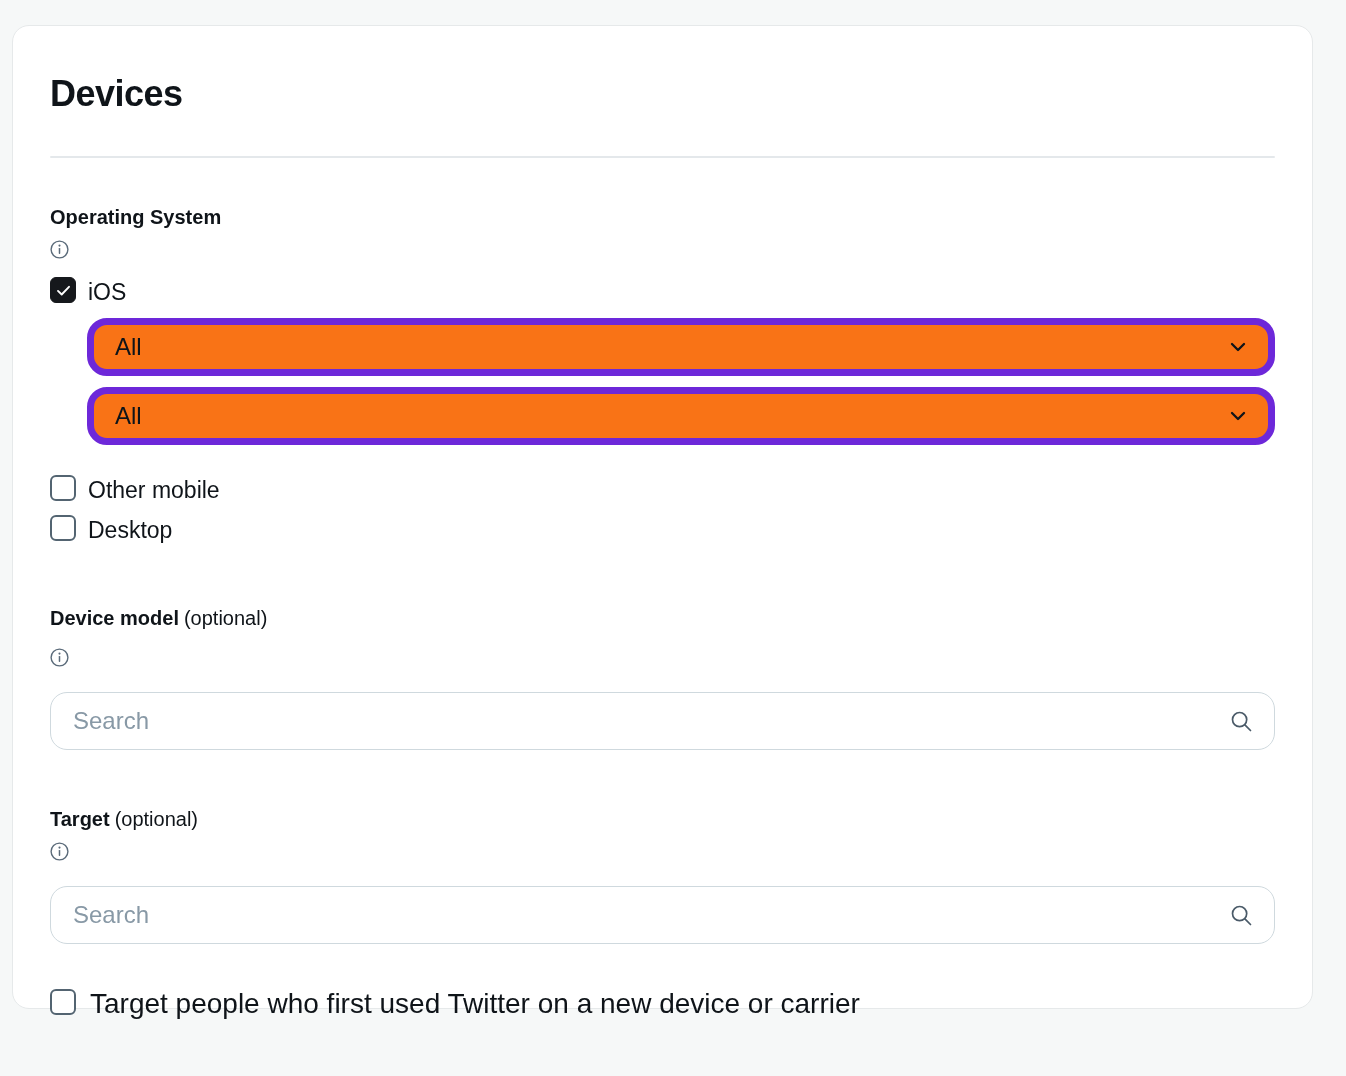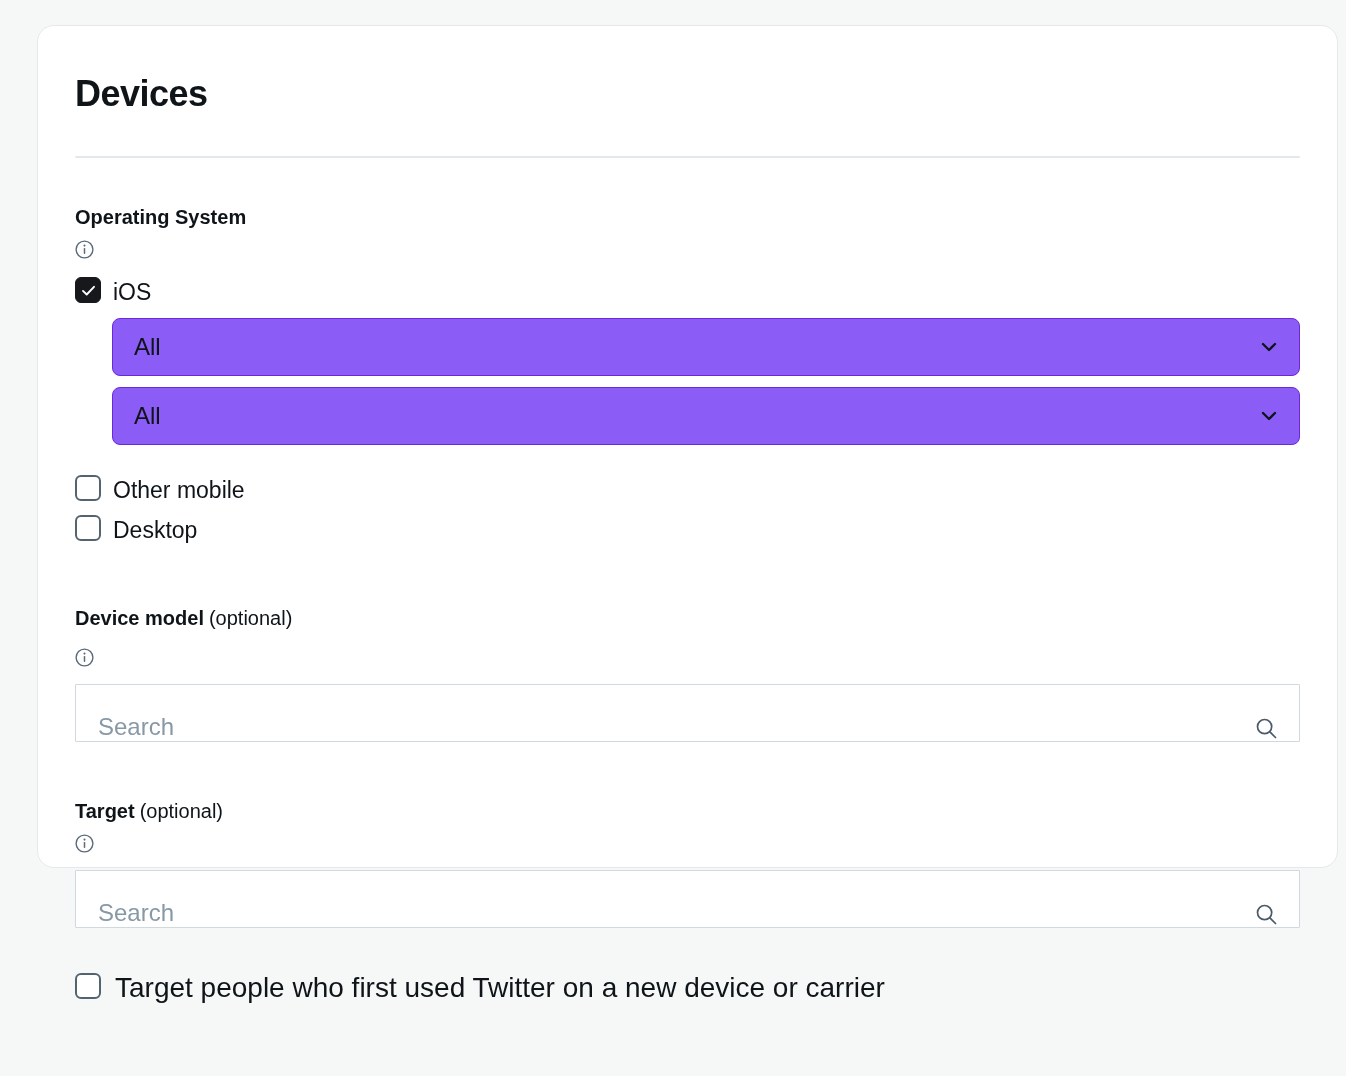--- a/index.html
+++ b/index.html
@@ -10,24 +10,24 @@
   body {
     width: 1346px;
     height: 1076px;
     background: #f6f8f8;
     font-family: "Liberation Sans", sans-serif;
     -webkit-font-smoothing: antialiased;
   }
 
   .card {
     position: absolute;
-    left: 37px;
+    left: 12px;
     top: 25px;
     width: 1301px;
-    height: 843px;
+    height: 984px;
     background: #ffffff;
     border: 1px solid #e6e9ea;
     border-radius: 17px;
   }
 
   .card-inner {
     padding: 0 37px;
   }
 
   .page-title {
@@ -121,23 +121,23 @@
   }
   .cb-row.target .cb-label { font-size: 28px; }
 
   
   .field-indent { padding-left: 37px; }
 
   .select-field {
     position: relative;
     margin-top: 11px;
     height: 58px;
-    background: #8b5cf6;
-    border: 1px solid #6d28d9;
-    border-radius: 8px;
+    background: #f97316;
+    border: 7px solid #6d28d9;
+    border-radius: 20px;
     display: flex;
     align-items: center;
     padding: 0 18px 0 21px;
   }
   .select-value {
     font-size: 24px;
     color: #0f1419;
     flex: 1 1 auto;
   }
   .chevron {
@@ -145,27 +145,27 @@
     height: 24px;
     flex: 0 0 24px;
     display: flex;
     align-items: center;
     justify-content: center;
   }
 
   
   .search-field {
     position: relative;
-    margin-top: 18px;
+    margin-top: 26px;
     height: 58px;
     background: #ffffff;
     border: 1px solid #cfd9de;
-    border-radius: 1px;
-    display: flex;
-    align-items: flex-end;
+    border-radius: 17px;
+    display: flex;
+    align-items: center;
     padding: 0 20px 0 22px;
   }
   .search-input {
     flex: 1 1 auto;
     border: none;
     outline: none;
     background: transparent;
     font-family: "Liberation Sans", sans-serif;
     font-size: 24px;
     color: #0f1419;

